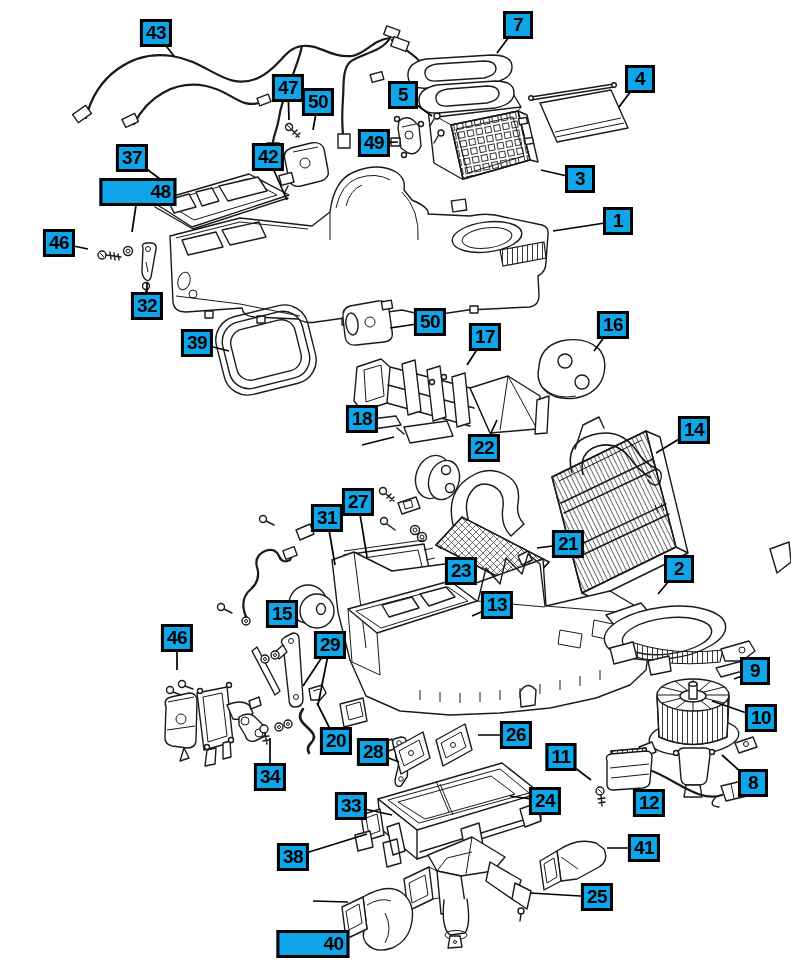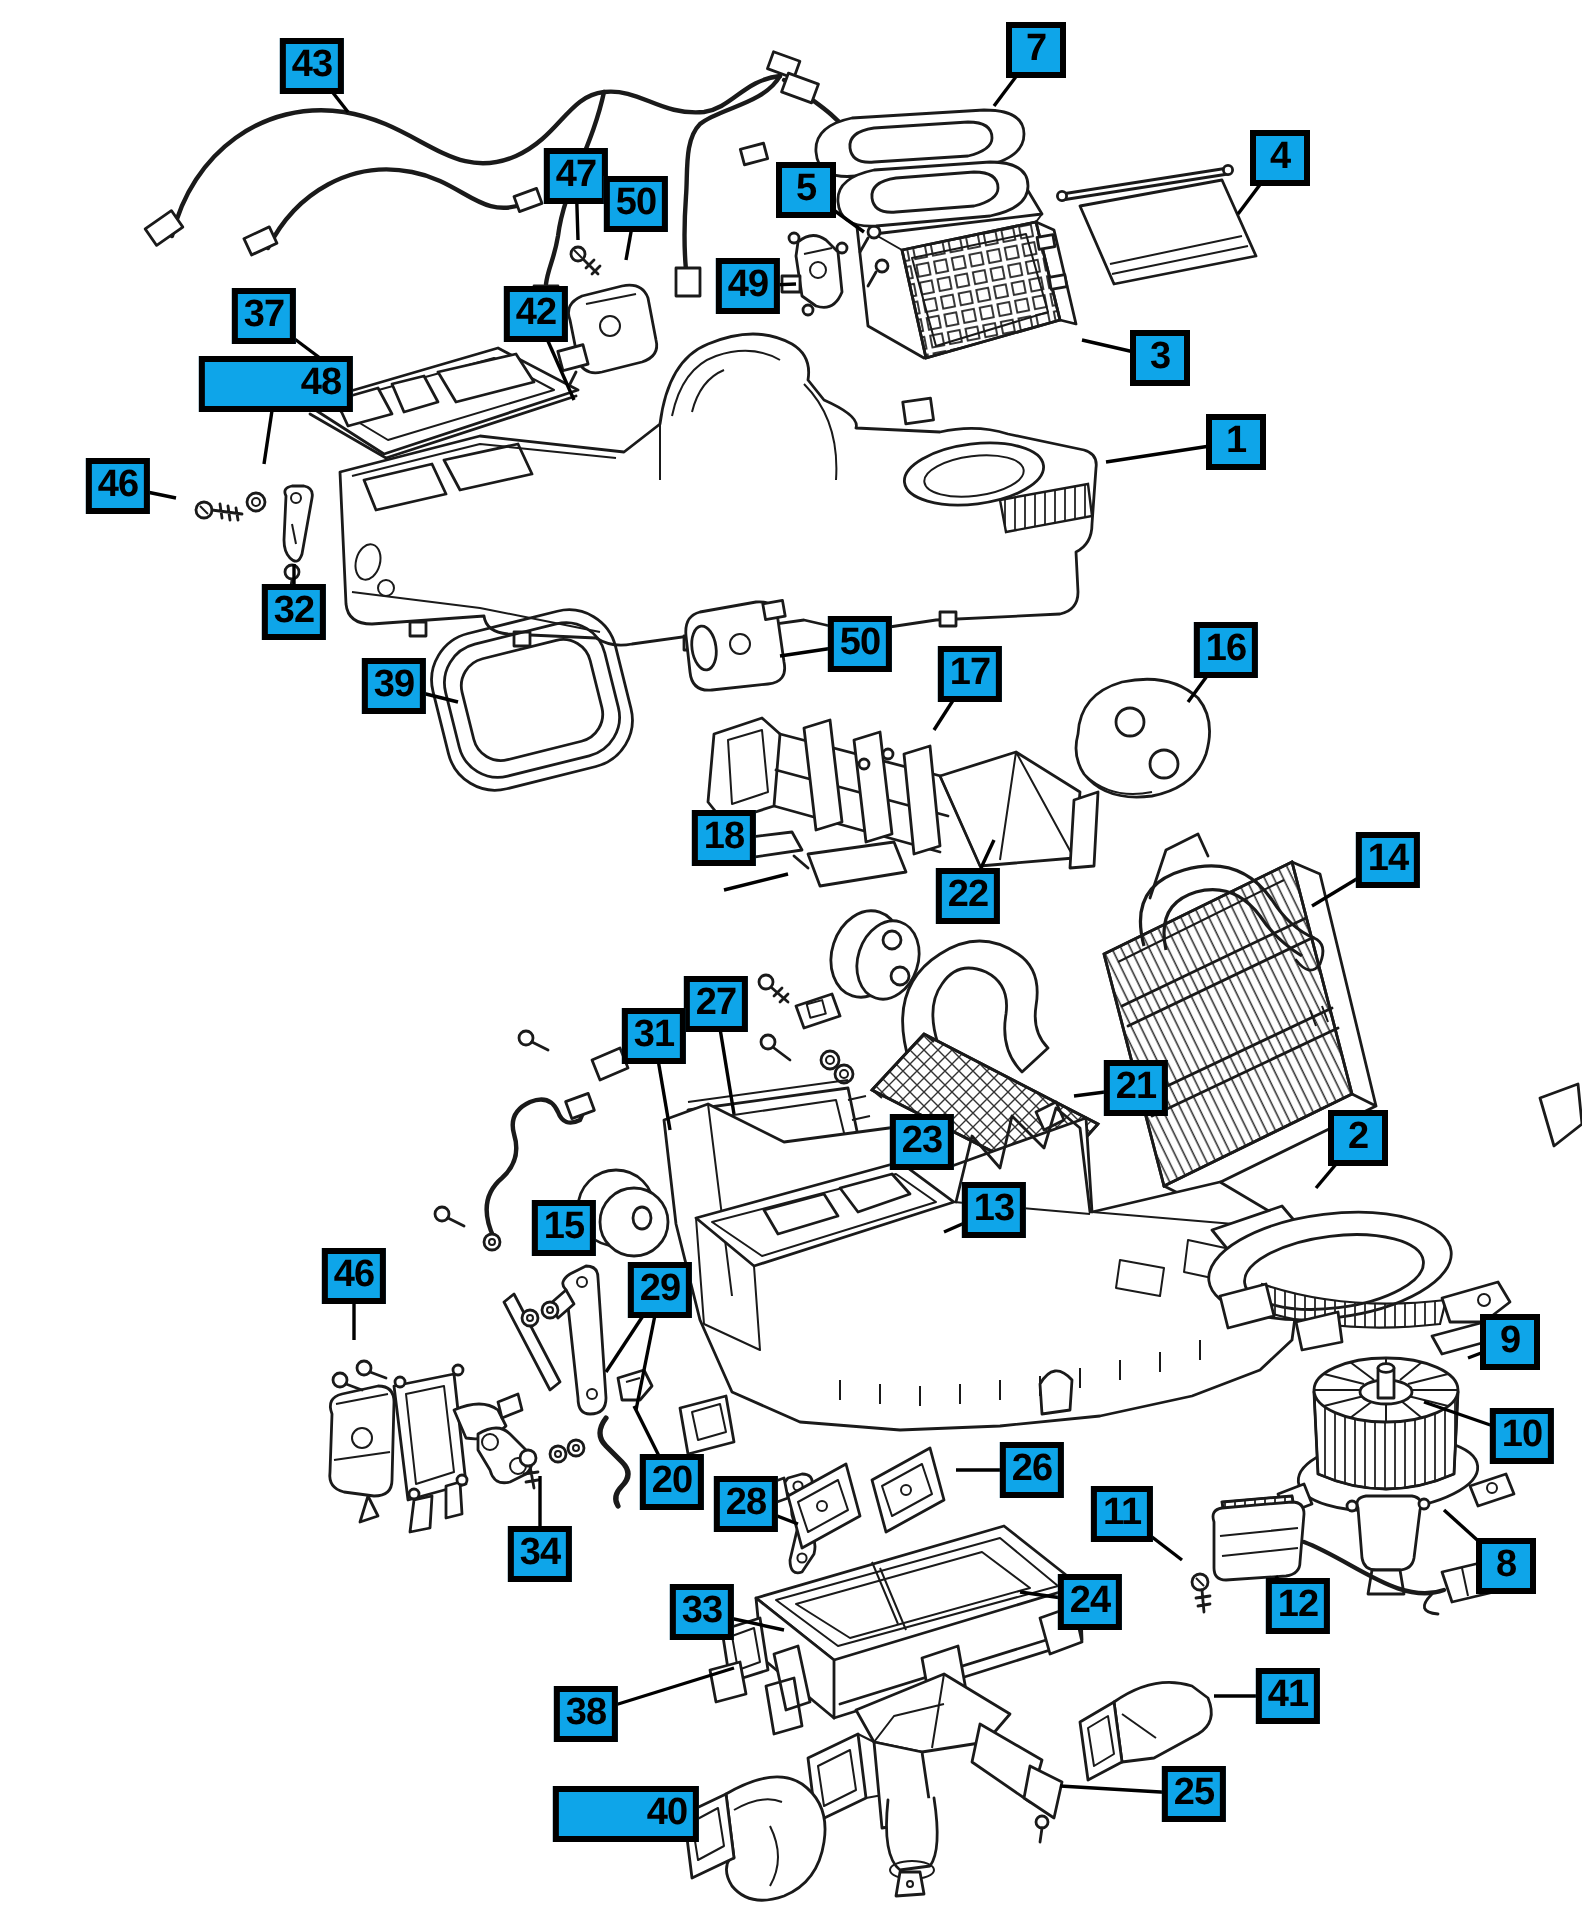--- a/index.html
+++ b/index.html
@@ -493,21 +493,21 @@
       <div class="callout" style="left: 373px; top: 752px;">28</div>
       <div class="callout" style="left: 330px; top: 645px;">29</div>
       <div class="callout" style="left: 336px; top: 741px;">20</div>
       <div class="callout" style="left: 327px; top: 518px;">31</div>
       <div class="callout" style="left: 147px; top: 306px;">32</div>
       <div class="callout" style="left: 351px; top: 806px;">33</div>
       <div class="callout" style="left: 270px; top: 777px;">34</div>
       <div class="callout" style="left: 132px; top: 158px;">37</div>
       <div class="callout" style="left: 293px; top: 857px;">38</div>
       <div class="callout" style="left: 197px; top: 343px;">39</div>
-      <div class="callout" style="left: 313px; top: 907px; padding-left: 44px;">40</div>
+      <div class="callout" style="left: 313px; top: 944px; padding-left: 44px;">40</div>
       <div class="callout" style="left: 644px; top: 848px;">41</div>
       <div class="callout" style="left: 268px; top: 157px;">42</div>
       <div class="callout" style="left: 156px; top: 33px;">43</div>
       <div class="callout" style="left: 59px; top: 243px;">46</div>
       <div class="callout" style="left: 177px; top: 638px;">46</div>
       <div class="callout" style="left: 288px; top: 88px;">47</div>
       <div class="callout" style="left: 138px; top: 192px; padding-left: 48px;">48</div>
       <div class="callout" style="left: 374px; top: 143px;">49</div>
       <div class="callout" style="left: 318px; top: 102px;">50</div>
       <div class="callout" style="left: 430px; top: 322px;">50</div>

